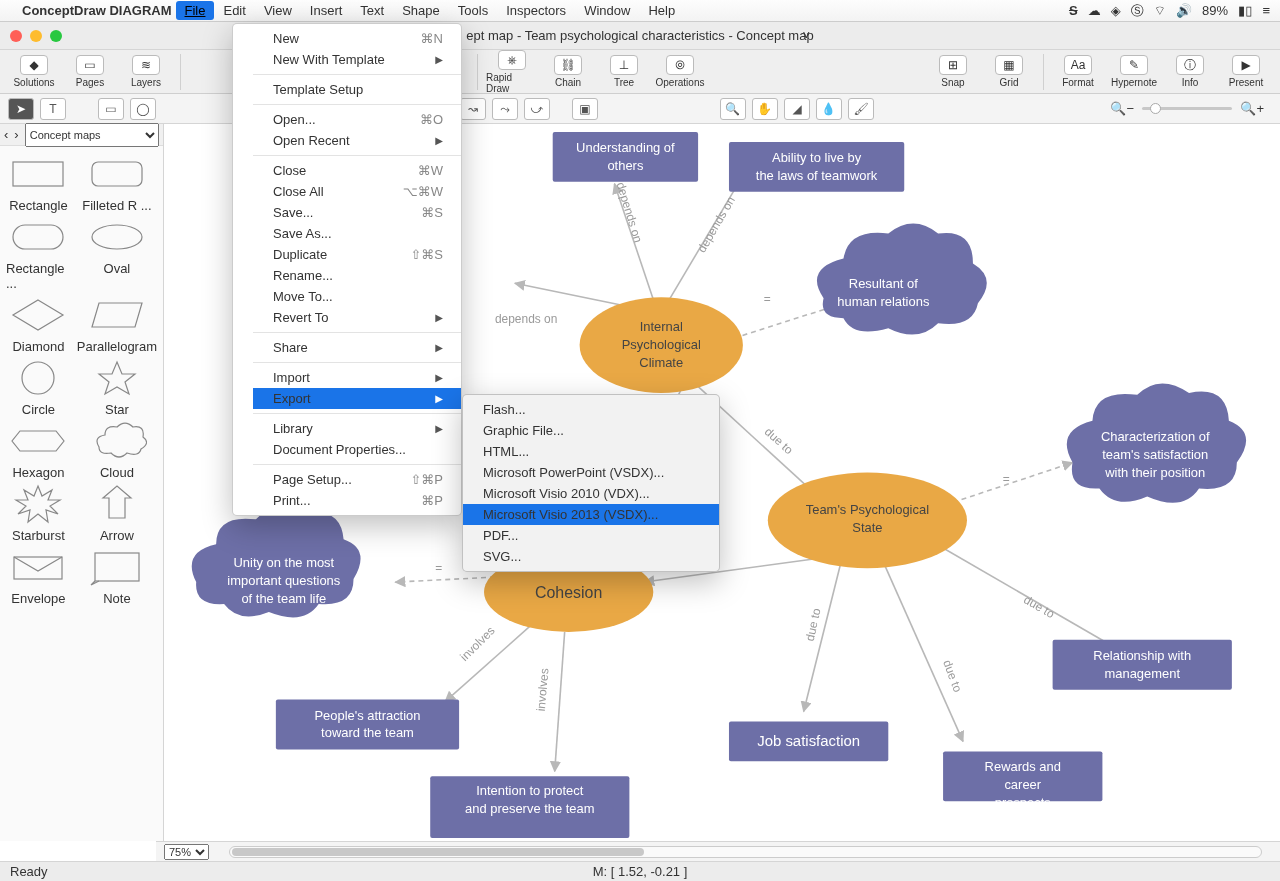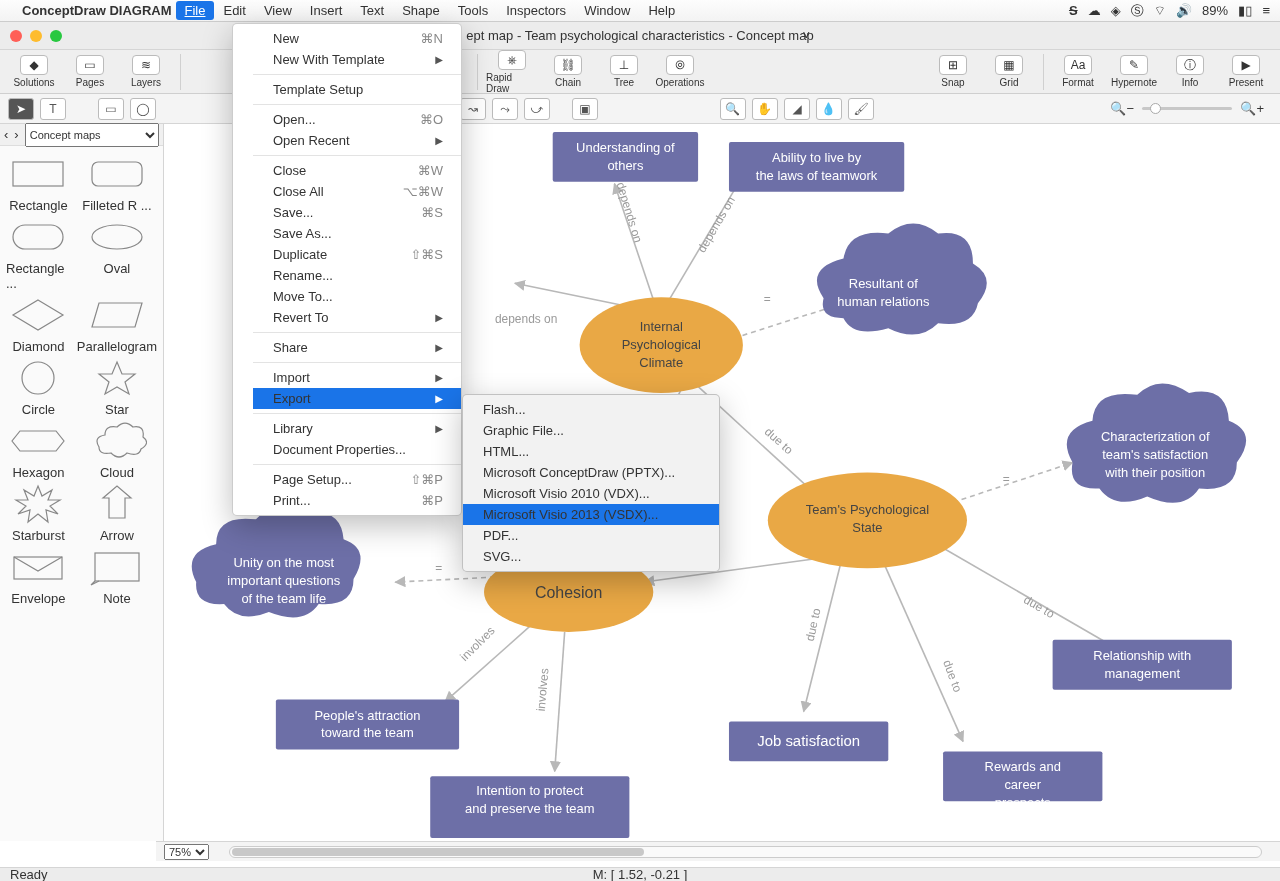--- a/index.html
+++ b/index.html
@@ -1,21 +1,21 @@
 <!DOCTYPE html>
 <html><head>
 <meta charset="utf-8">
 <style>
 *{box-sizing:border-box;margin:0;padding:0;font-family:-apple-system,"Helvetica Neue",Arial,sans-serif;font-size:13px;color:#333;}
 body{background:#fff;overflow:hidden;width:1280px;height:881px;position:relative;}
 .menubar{height:22px;background:linear-gradient(#fdfdfd,#f3f3f3);display:flex;align-items:center;padding:0 10px;border-bottom:1px solid #ccc;font-size:14px;}
 .menubar .apple{margin-right:12px;font-size:15px;}
 .menubar .appname{font-weight:600;margin-right:4px;}
 .menubar .mitem{padding:2px 9px;border-radius:3px;cursor:default;}
-.menubar .mitem.active{background:#1a74e8;color:#ffffff;text-decoration:underline;}
+.menubar .mitem.active{background:#1a74e8;color:#000000;text-decoration:underline;}
 .menubar .right{margin-left:auto;display:flex;align-items:center;gap:10px;}
 .menubar .right span{font-size:13px;}
 .titlebar{height:28px;background:#ececec;border-bottom:1px solid #d5d5d5;display:flex;align-items:center;padding:0 10px;font-size:13px;color:#6a6a6a;position:relative;}
 .traffic{display:flex;gap:8px;margin-right:16px;}
 .traffic .dot{width:12px;height:12px;border-radius:50%;}
 .dot.r{background:#ff5f57;}
 .dot.y{background:#febc2e;}
 .dot.o{background:#28c840;}
 .toolbar{height:44px;background:#efefef;border-bottom:1px solid #cfcfcf;display:flex;align-items:center;padding:0 8px;gap:4px;font-size:10px;color:#555;}
 .tbtn{width:52px;display:flex;flex-direction:column;align-items:center;gap:2px;}
@@ -53,21 +53,21 @@
 .menu .mrow.hi{background:#1a74e8;color:#fff;}
 .menu .mrow.hi .sc,.menu .mrow.hi .arw{color:#fff;}
 .menu .msep{height:1px;background:#e3e3e3;margin:4px 0;}
 #filemenu{left:232px;top:23px;width:230px;padding-left:20px;}
 #exportmenu{left:462px;top:394px;width:258px;background:#f2f2f2;}
 
 .bottombar1{position:absolute;left:156px;right:0;bottom:20px;height:20px;background:#f4f4f4;border-top:1px solid #d5d5d5;display:flex;align-items:center;padding:0 8px;font-size:11px;}
 .bottombar1 select{font-size:11px;height:16px;margin-right:10px;}
 .scrollbarh{flex:1;height:12px;border:1px solid #ccc;border-radius:7px;background:#fafafa;margin:0 10px;position:relative;}
 .scrollbarh .thumb{position:absolute;left:2px;top:1px;width:40%;height:8px;background:#c8c8c8;border-radius:5px;}
-.statusbar{position:absolute;left:0;right:0;bottom:0;height:14px;background:#ececec;border-top:1px solid #d5d5d5;display:flex;align-items:center;padding:0 10px;font-size:11px;color:#444;}
+.statusbar{position:absolute;left:0;right:0;bottom:0;height:20px;background:#ececec;border-top:1px solid #d5d5d5;display:flex;align-items:center;padding:0 10px;font-size:11px;color:#444;}
 .statusbar .mid{position:absolute;left:50%;transform:translateX(-50%);}
 
 .zoomarea{display:flex;align-items:center;gap:8px;margin-left:auto;margin-right:8px;}
 .zoomarea .track{width:90px;height:3px;background:#c8c8c8;border-radius:2px;position:relative;}
 .zoomarea .track .knob{position:absolute;left:8px;top:-4px;width:11px;height:11px;background:#fff;border:1px solid #aaa;border-radius:50%;}
 </style>
 </head>
 <body>
 
 <div class="menubar">
@@ -500,21 +500,21 @@
     <div class="mrow">
       <span>Flash...</span>
     </div>
     <div class="mrow">
       <span>Graphic File...</span>
     </div>
     <div class="mrow">
       <span>HTML...</span>
     </div>
     <div class="mrow">
-      <span>Microsoft ConceptDraw (PPTX)...</span>
+      <span>Microsoft PowerPoint (VSDX)...</span>
     </div>
     <div class="mrow">
       <span>Microsoft Visio 2010 (VDX)...</span>
     </div>
     <div class="mrow hi">
       <span>Microsoft Visio 2013 (VSDX)...</span>
     </div>
     <div class="mrow">
       <span>PDF...</span>
     </div>

